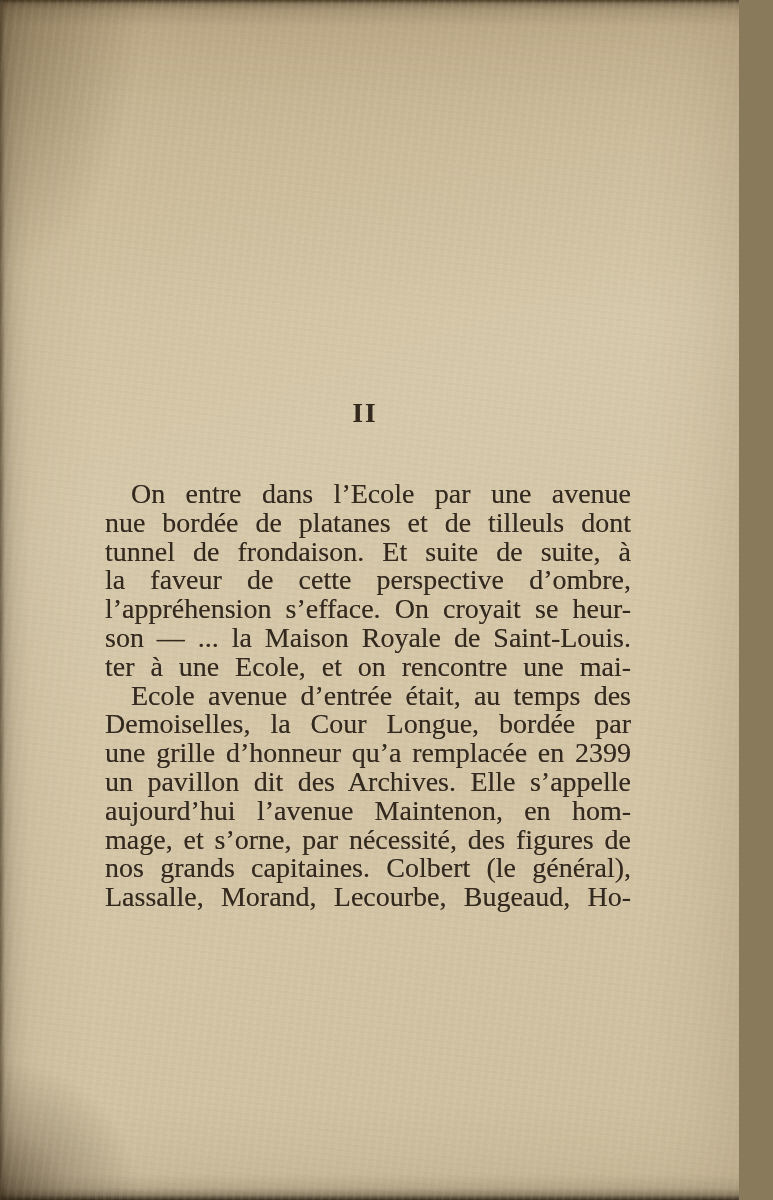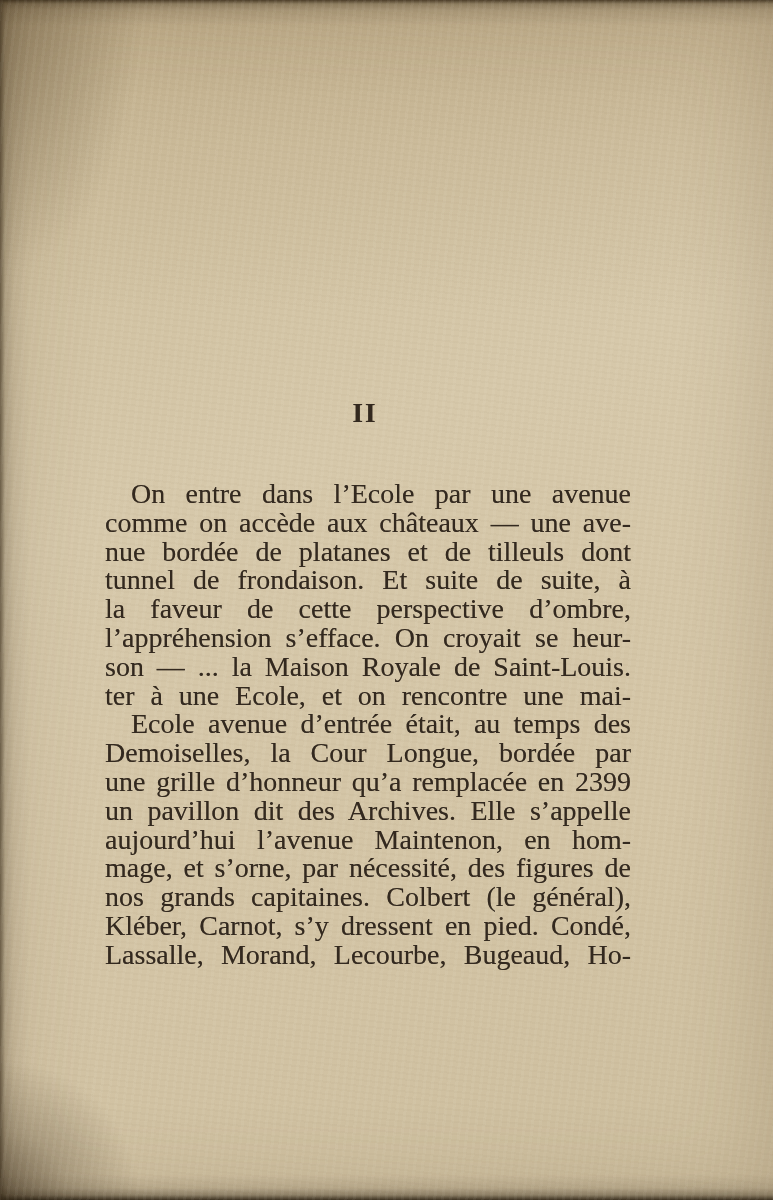--- a/index.html
+++ b/index.html
@@ -2,21 +2,21 @@
 <html><head>
 <meta charset="utf-8">
 <style>
   html, body {
     margin: 0;
     padding: 0;
     background: #8a7a5c;
   }
   .page {
     position: relative;
-    width: 773px;
+    width: 705px;
     height: 1200px;
     overflow: hidden;
     background-color: #d2c3a4;
     background-image:
       
       repeating-linear-gradient(7deg,  rgba(120,100,70,0.035) 0 2px, rgba(0,0,0,0) 2px 6px),
       repeating-linear-gradient(97deg, rgba(255,250,235,0.05) 0 3px, rgba(0,0,0,0) 3px 8px),
       
       linear-gradient(180deg, rgba(45,34,18,0.80) 0px, rgba(45,34,18,0.30) 4px, rgba(45,34,18,0.12) 10px, rgba(45,34,18,0) 26px),
       
@@ -26,20 +26,21 @@
       
       radial-gradient(circle at 0% 100%, rgba(48,36,20,0.60) 0px, rgba(48,36,20,0.22) 70px, rgba(48,36,20,0) 140px),
       
       radial-gradient(ellipse 220px 420px at 0% 0%, rgba(70,54,30,0.38) 0%, rgba(70,54,30,0) 65%),
       
       linear-gradient(180deg, rgba(150,124,86,0.28) 0%, rgba(150,124,86,0.10) 12%, rgba(150,124,86,0) 26%),
       
       linear-gradient(160deg, #cbbb99 0%, #d6c8aa 38%, #d3c4a5 70%, #ccbd9d 100%);
     box-shadow: inset 0 0 90px rgba(95,75,45,0.22);
     font-family: "Liberation Serif", "DejaVu Serif", serif;
+    padding-left: 34px;
   }
   .heading {
     position: absolute;
     top: 398px;
     left: 99px;
     width: 532px;
     text-align: center;
     font-size: 27px;
     font-weight: bold;
     letter-spacing: 2px;
@@ -77,32 +78,30 @@
 </style>
 </head>
 <body>
 
 <div class="page">
 
   <div class="heading">II</div>
 
   <div class="textblock">
     <div class="line indent">On entre dans l’Ecole par une avenue</div>
-    <div class="line">comme on accède aux châteaux — une ave-</div>
     <div class="line">nue bordée de platanes et de tilleuls dont</div>
     <div class="line">tunnel de frondaison. Et suite de suite, à</div>
     <div class="line">la faveur de cette perspective d’ombre,</div>
     <div class="line">l’appréhension s’efface. On croyait se heur-</div>
     <div class="line">son — ... la Maison Royale de Saint-Louis.</div>
     <div class="line">ter à une Ecole, et on rencontre une mai-</div>
     <div class="line indent">Ecole avenue d’entrée était, au temps des</div>
     <div class="line">Demoiselles, la Cour Longue, bordée par</div>
     <div class="line">une grille d’honneur qu’a remplacée en 2399</div>
     <div class="line">un pavillon dit des Archives. Elle s’appelle</div>
     <div class="line">aujourd’hui l’avenue Maintenon, en hom-</div>
     <div class="line">mage, et s’orne, par nécessité, des figures de</div>
     <div class="line">nos grands capitaines. Colbert (le général),</div>
-    <div class="line">Kléber, Carnot, s’y dressent en pied. Condé,</div>
     <div class="line">Lassalle, Morand, Lecourbe, Bugeaud, Ho-</div>
   </div>
 
 
 </div>
 
 </body></html>

